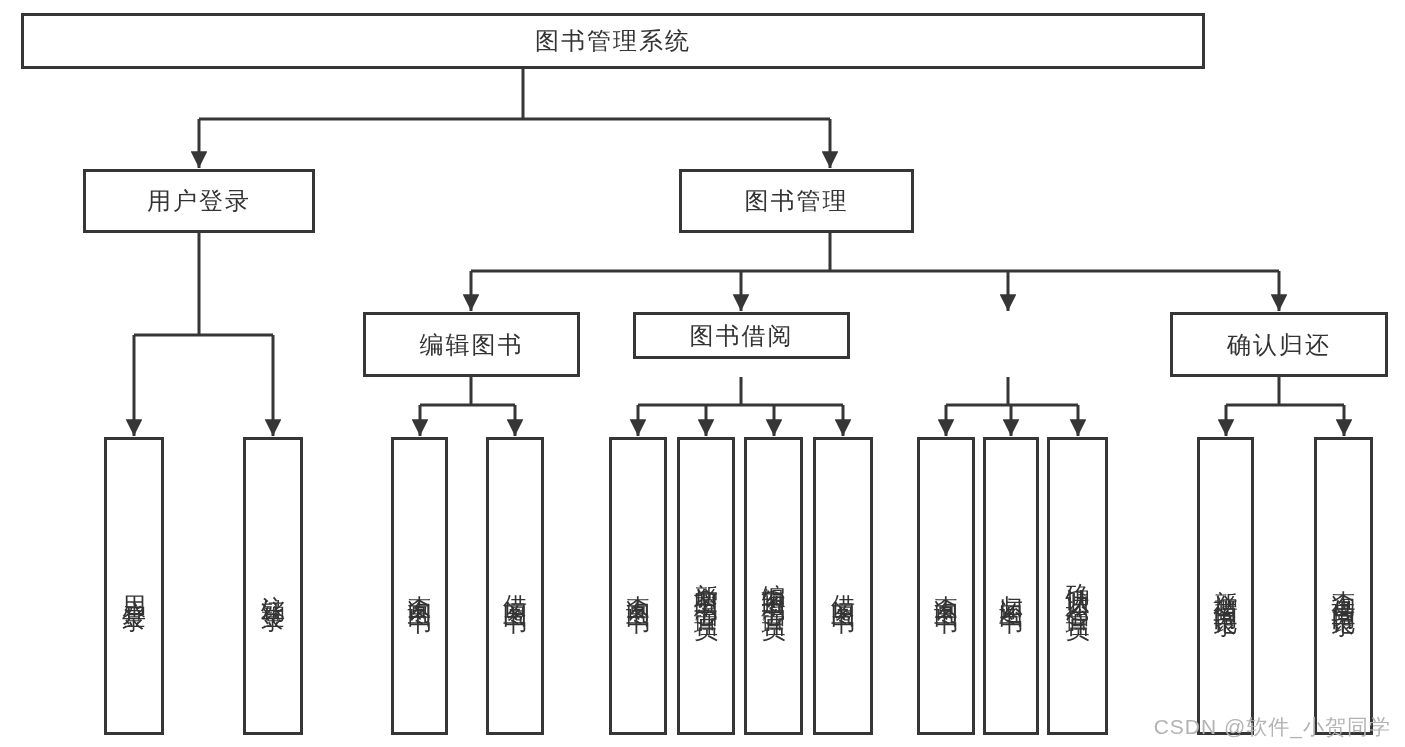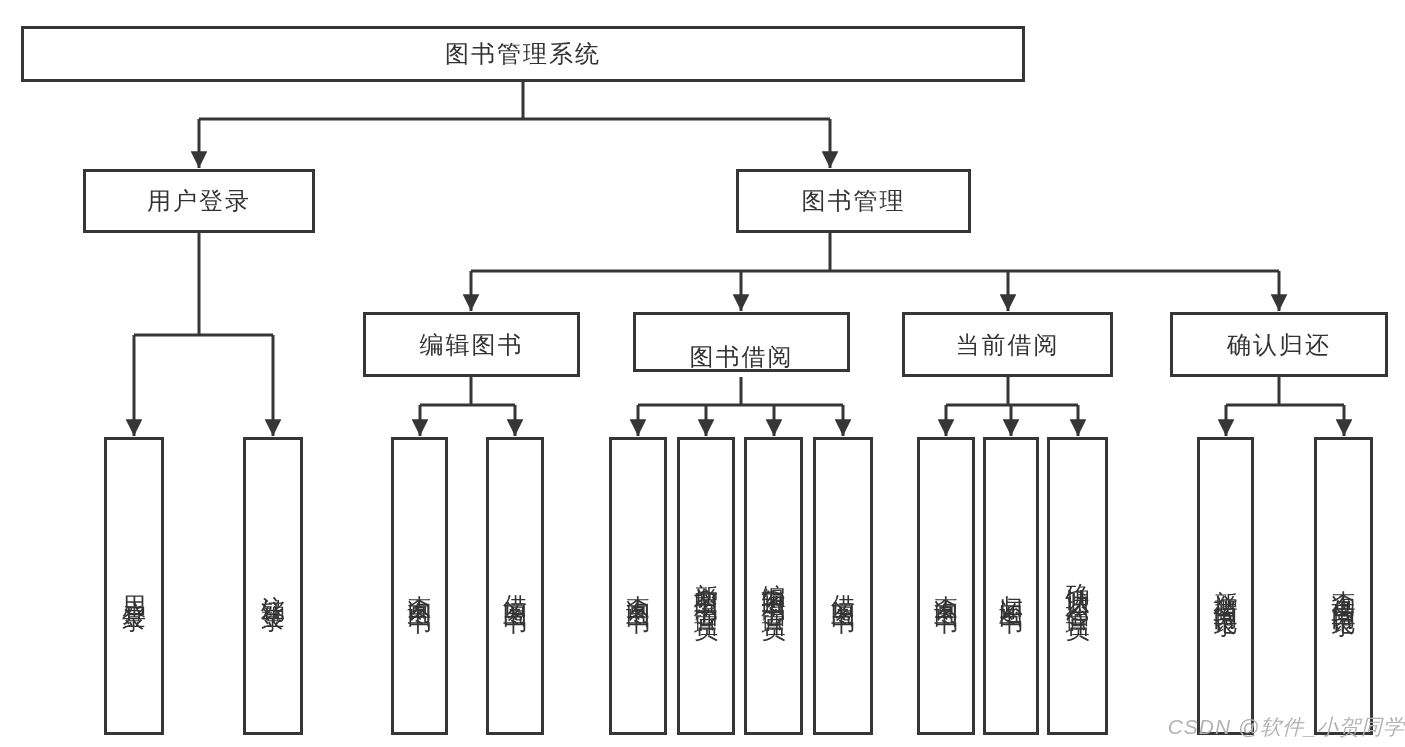--- a/index.html
+++ b/index.html
@@ -26,26 +26,25 @@
   }
   .vlabel{
     writing-mode:vertical-rl;
     text-orientation:mixed;
     font-size:24px;color:var(--text,#333);
     letter-spacing:5px;line-height:1;
     white-space:nowrap;
   }
   .watermark{
     position:absolute;
-    right:0;bottom:6px;
+    right:14px;bottom:6px;
     font-size:21px;
     color:var(--watermark,#b3b3b3);
     letter-spacing:1px;
     white-space:nowrap;
-    font-style:italic;
   }
 </style>
 </head>
 <body>
 
 <div class="canvas">
 
   <svg class="connector" viewBox="0 0 1405 747" xmlns="http://www.w3.org/2000/svg">
     <defs>
       <marker id="arrow" viewBox="0 0 10 10" refX="10" refY="5" markerWidth="8" markerHeight="5.6" orient="auto">
@@ -75,39 +74,36 @@
     <path marker-end="url(#arrow)" d="M706 405 V436"></path>
     <path marker-end="url(#arrow)" d="M774 405 V436"></path>
     <path marker-end="url(#arrow)" d="M843 405 V436"></path>
     <path marker-end="url(#arrow)" d="M946 405 V436"></path>
     <path marker-end="url(#arrow)" d="M1011 405 V436"></path>
     <path marker-end="url(#arrow)" d="M1078 405 V436"></path>
     <path marker-end="url(#arrow)" d="M1226 405 V436"></path>
     <path marker-end="url(#arrow)" d="M1344 405 V436"></path>
   </svg>
 
-  <div class="node" style="left:21px;top:26px;width:1004px;height:56px;">
+  <div class="node" style="left:21px;top:13px;width:1184px;height:56px;">
     <span class="hlabel">图书管理系统</span>
   </div>
 
   <div class="node" style="left:83px;top:169px;width:232px;height:64px;">
     <span class="hlabel">用户登录</span>
   </div>
-  <div class="node" style="left:736px;top:169px;width:235px;height:64px;">
+  <div class="node" style="left:679px;top:169px;width:235px;height:64px;">
     <span class="hlabel">图书管理</span>
   </div>
 
   <div class="node" style="left:363px;top:312px;width:217px;height:65px;">
     <span class="hlabel">编辑图书</span>
   </div>
-  <div class="node" style="left:633px;top:312px;width:217px;height:60px;align-items:flex-end;">
+  <div class="node" style="left:633px;top:312px;width:217px;height:47px;">
     <span class="hlabel">图书借阅</span>
-  </div>
-  <div class="node" style="left:902px;top:312px;width:211px;height:65px;">
-    <span class="hlabel">当前借阅</span>
   </div>
   <div class="node" style="left:1170px;top:312px;width:218px;height:65px;">
     <span class="hlabel">确认归还</span>
   </div>
 
   <div class="node" style="left:104px;top:437px;width:60px;height:298px;">
     <span class="vlabel">用户登录</span>
   </div>
   <div class="node" style="left:243px;top:437px;width:60px;height:298px;">
     <span class="vlabel">注销登录</span>

